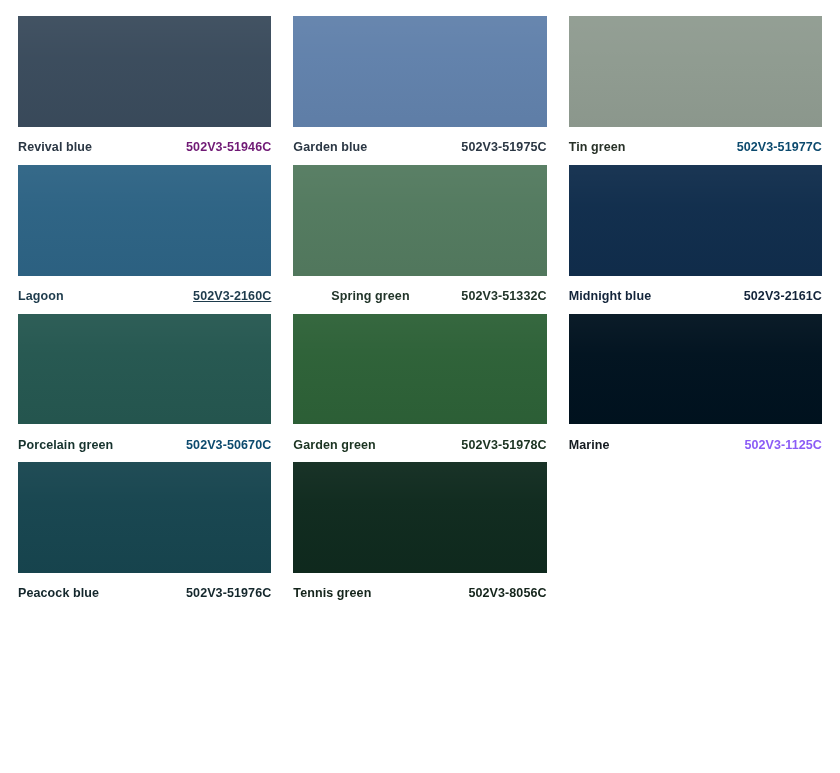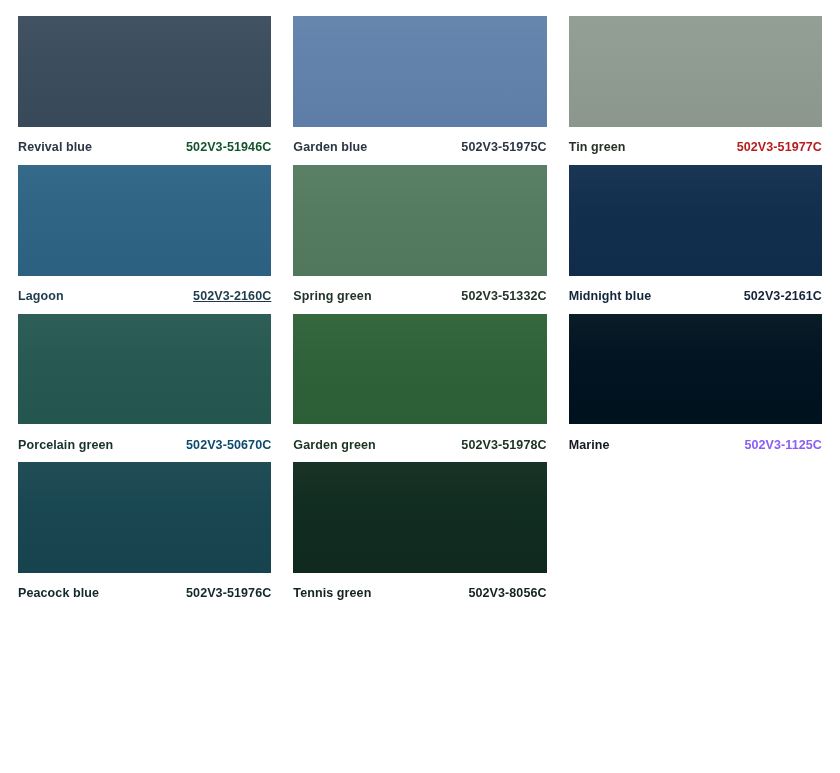--- a/index.html
+++ b/index.html
@@ -73,48 +73,48 @@
   .swatch-code { text-align: right; }
 </style>
 </head>
 <body>
 
 <main id="palette-grid">
     <div class="swatch-cell">
       <div class="swatch-chip" style="background-color: rgb(58, 75, 92);"></div>
       <div class="swatch-label">
         <span class="swatch-name" style="color: rgb(43, 55, 68);">Revival blue</span>
-        <span class="swatch-code" style="color: #14532d;">502V3-51946C</span>
+        <span class="swatch-code" style="color: #701a75;">502V3-51946C</span>
       </div>
     </div>
     <div class="swatch-cell">
       <div class="swatch-chip" style="background-color: rgb(97, 129, 171);"></div>
       <div class="swatch-label">
         <span class="swatch-name" style="color: rgb(43, 55, 68);">Garden blue</span>
         <span class="swatch-code" style="color: rgb(43, 55, 68);">502V3-51975C</span>
       </div>
     </div>
     <div class="swatch-cell">
       <div class="swatch-chip" style="background-color: rgb(143, 155, 144);"></div>
       <div class="swatch-label">
         <span class="swatch-name" style="color: rgb(40, 49, 40);">Tin green</span>
-        <span class="swatch-code" style="color: #b91c1c;">502V3-51977C</span>
+        <span class="swatch-code" style="color: #0c4a6e;">502V3-51977C</span>
       </div>
     </div>
     <div class="swatch-cell">
       <div class="swatch-chip" style="background-color: rgb(45, 99, 132);"></div>
       <div class="swatch-label">
         <span class="swatch-name" style="color: rgb(30, 59, 76);">Lagoon</span>
         <span class="swatch-code" style="color: rgb(30, 59, 76); text-decoration: underline;">502V3-2160C</span>
       </div>
     </div>
     <div class="swatch-cell">
       <div class="swatch-chip" style="background-color: rgb(83, 122, 95);"></div>
       <div class="swatch-label">
-        <span class="swatch-name" style="color: rgb(34, 53, 42);">Spring green</span>
+        <span class="swatch-name" style="color: rgb(34, 53, 42); margin-left: 38px;">Spring green</span>
         <span class="swatch-code" style="color: rgb(34, 53, 42);">502V3-51332C</span>
       </div>
     </div>
     <div class="swatch-cell">
       <div class="swatch-chip" style="background-color: rgb(16, 45, 76);"></div>
       <div class="swatch-label">
         <span class="swatch-name" style="color: rgb(19, 36, 58);">Midnight blue</span>
         <span class="swatch-code" style="color: rgb(19, 36, 58);">502V3-2161C</span>
       </div>
     </div>

